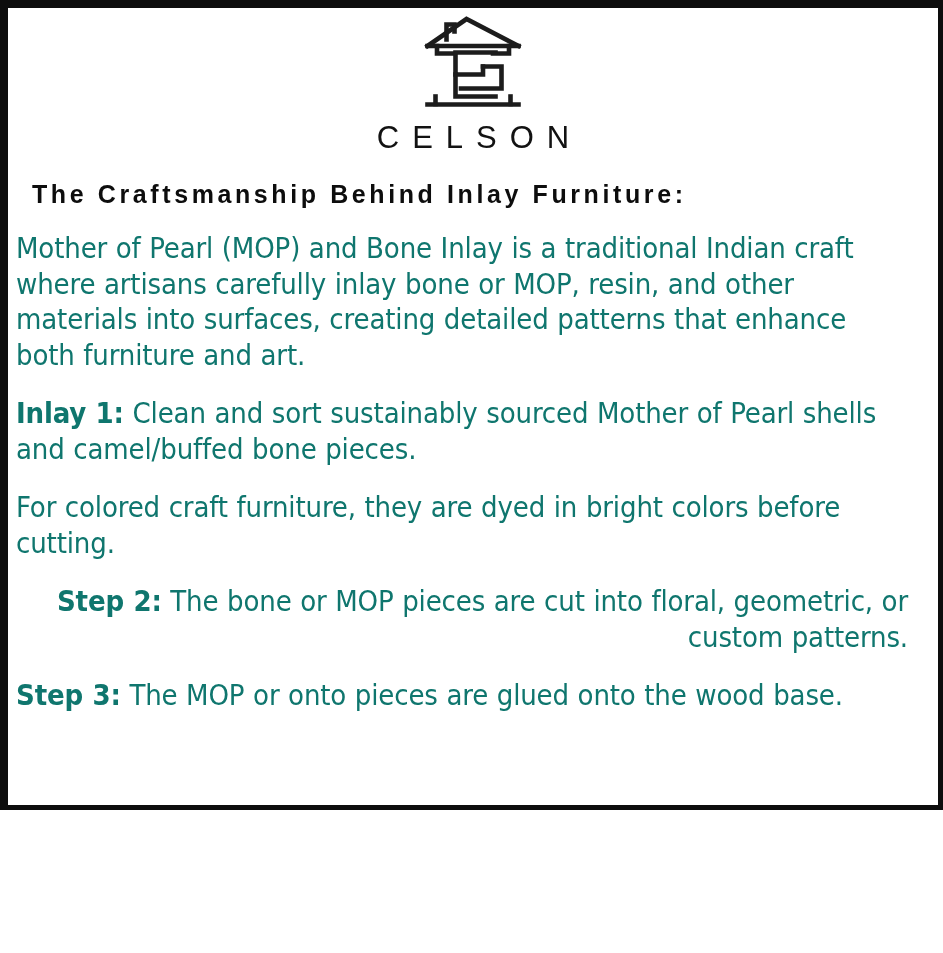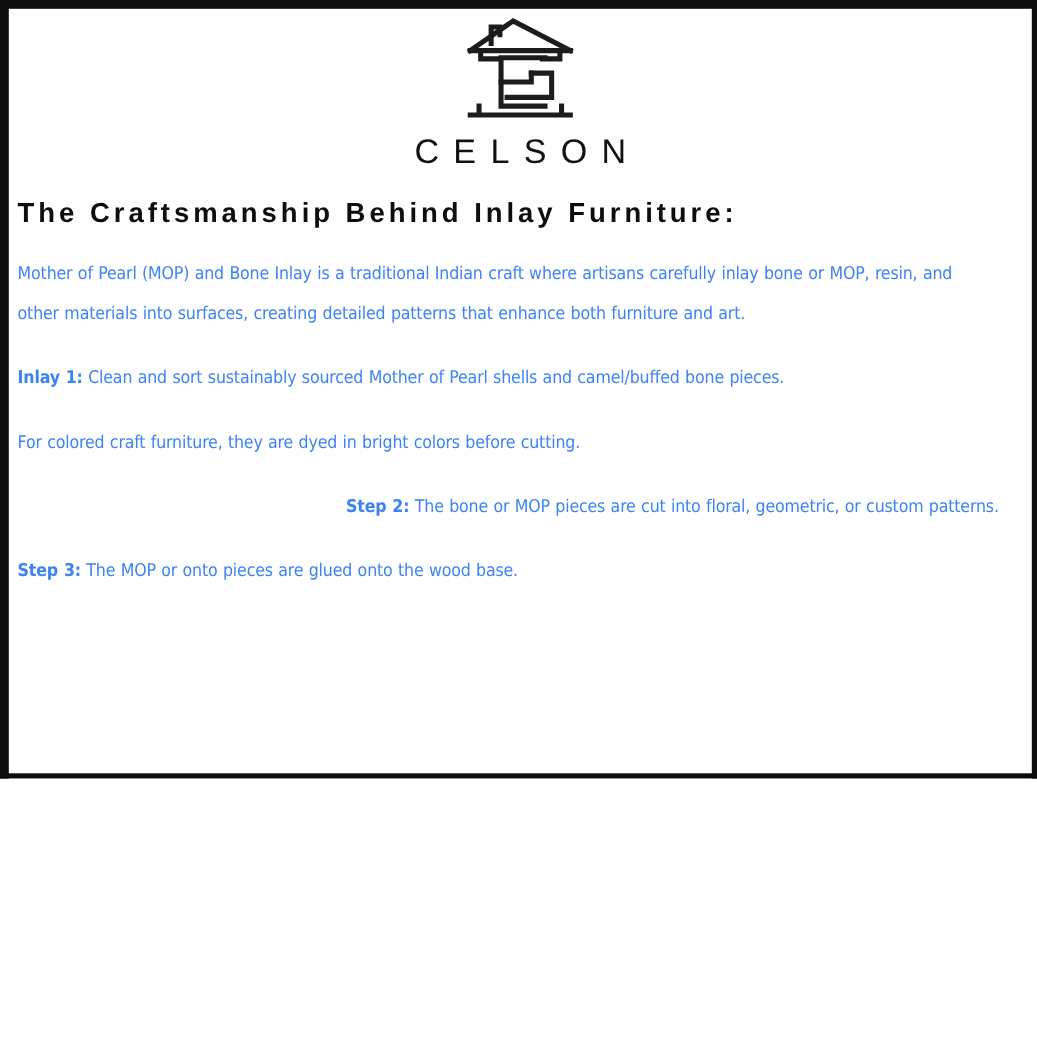--- a/index.html
+++ b/index.html
@@ -7,21 +7,21 @@
     margin: 0;
     padding: 0;
     background: #ffffff;
   }
   body {
     font-family: "Liberation Sans", "DejaVu Sans", sans-serif;
   }
   .poster {
     position: relative;
     width: 943px;
-    height: 708px;
+    height: 810px;
     box-sizing: border-box;
     background: #ffffff;
     overflow: hidden;
   }
   
   .frame-top,
   .frame-left,
   .frame-right,
   .frame-bottom {
     position: absolute;
@@ -57,41 +57,41 @@
     font-weight: 500;
     letter-spacing: 13px;
     text-indent: 13px;
     color: #121212;
     line-height: 1;
   }
 
   
   .headline {
     margin: 26px 0 16px 0;
-    padding-left: 8px;
+    padding-left: 24px;
     font-family: "Liberation Sans Narrow", "Liberation Sans", "DejaVu Sans Condensed", sans-serif;
     font-size: 25px;
     font-weight: bold;
     letter-spacing: 3.6px;
     color: #0d0d0d;
     line-height: 1.2;
     white-space: nowrap;
   }
 
   
   .body-copy {
     padding-left: 8px;
     padding-right: 30px;
     margin-top: 22px;
   }
   .para {
     font-family: "DejaVu Sans Condensed", "Liberation Sans Narrow", "Liberation Sans", sans-serif;
-    font-size: 16px;
+    font-size: 29px;
     font-weight: normal;
-    color: #3b82f6;
+    color: #0f766e;
     line-height: 35.5px;
     margin: 12px 0 22px 0;
     letter-spacing: -0.15px;
     word-spacing: 0.5px;
   }
   .para:last-child { margin-bottom: 0; }
   .para .step-label {
     font-weight: bold;
   }
   .para.p-intro  { margin-bottom: 23px; }

